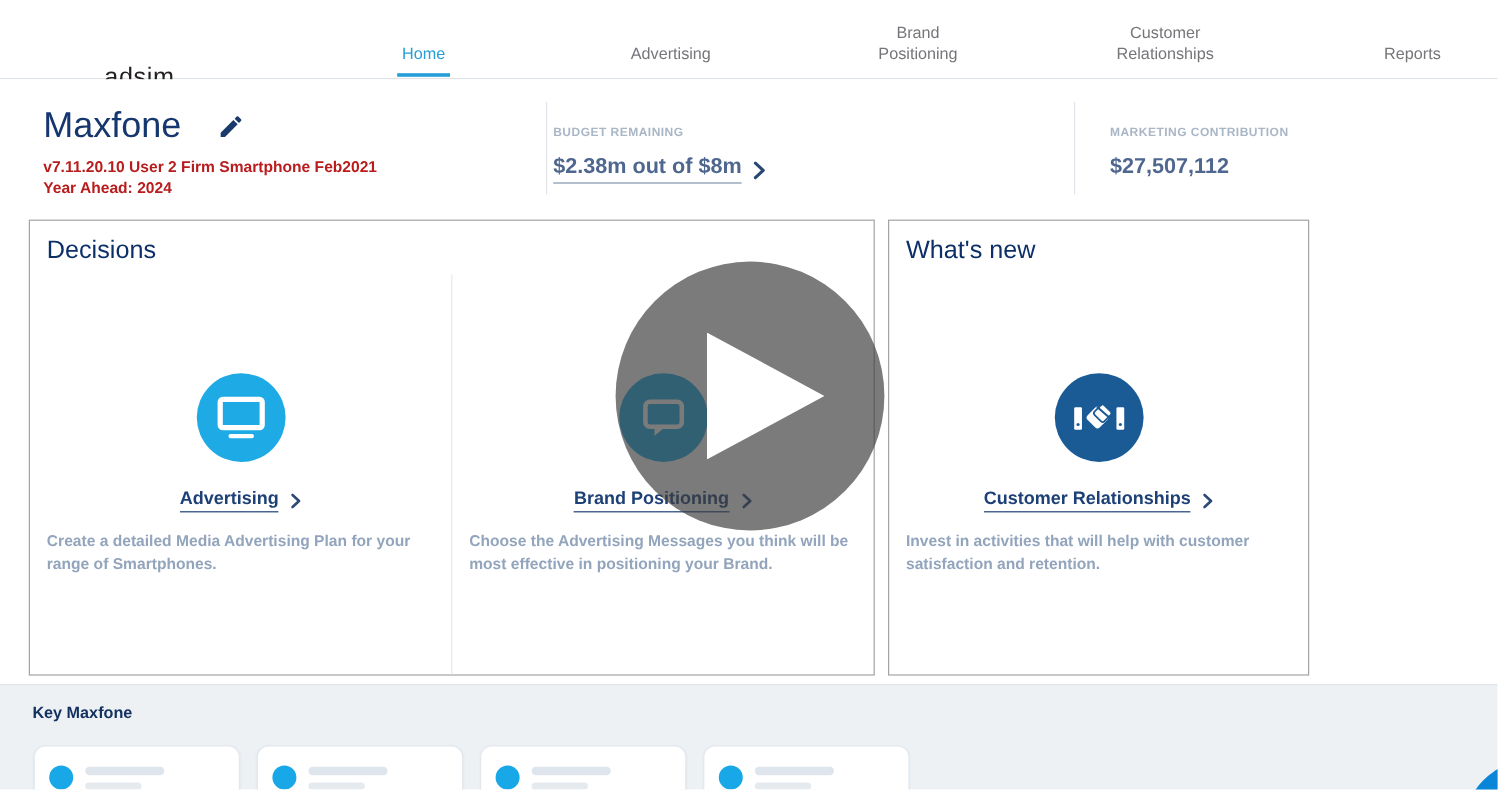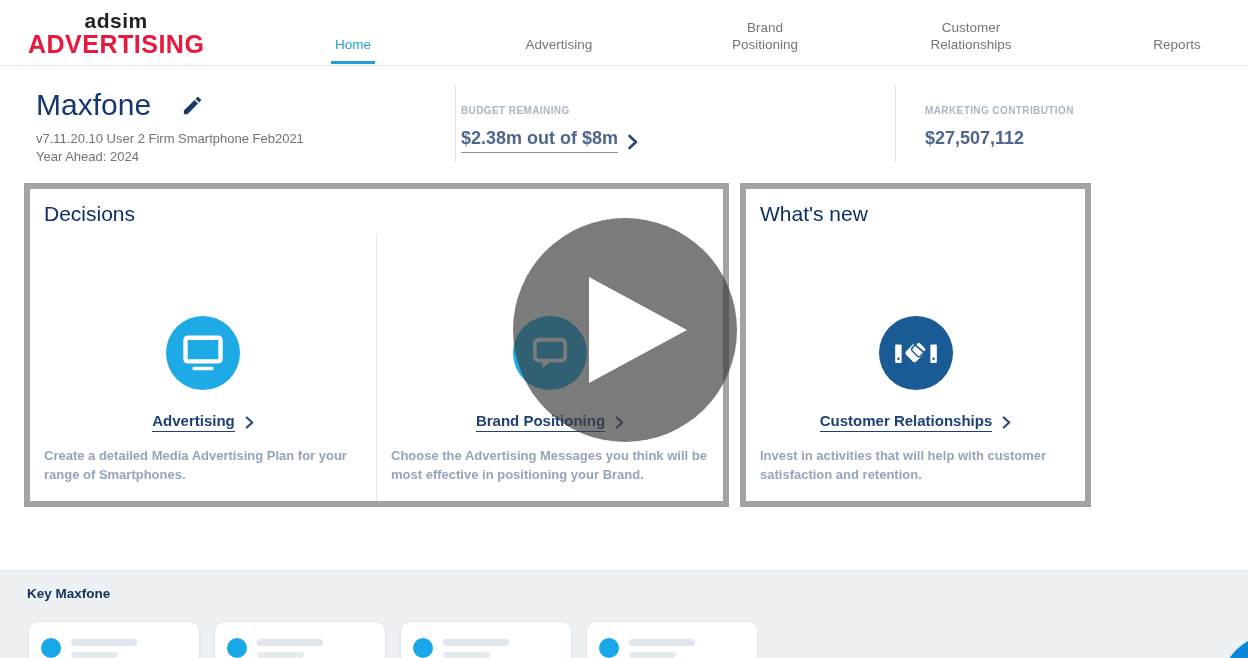--- a/index.html
+++ b/index.html
@@ -5,48 +5,48 @@
   * { margin:0; padding:0; box-sizing:border-box; }
   html,body { width:1248px; height:658px; overflow:hidden; background:#fff;
               font-family:"Liberation Sans", sans-serif; }
   .page { position:relative; width:1248px; height:658px; background:#fff; }
 
   
   .topnav { position:absolute; top:0; left:0; width:100%; height:66px; background:#fff;
             border-bottom:1px solid #dde3e8; display:flex; }
   .logo { position:absolute; left:28px; top:10px; display:flex; flex-direction:column;
           align-items:center; cursor:pointer; }
-  .logo-top { font-size:21px; font-weight:700; color:#231f20; line-height:22px; letter-spacing:.5px; }
+  .logo-top { font-size:21px; font-weight:400; color:#231f20; line-height:22px; letter-spacing:.5px;margin-top:44px; }
   .logo-bottom { font-size:25px; font-weight:700; color:#e8193c; line-height:25px; letter-spacing:.5px; }
   nav.tabs { position:absolute; left:250px; top:0; height:66px; display:flex; }
   .nav-item { width:206px; height:66px; display:flex; justify-content:center; align-items:flex-end;
               padding-bottom:13px; position:relative; cursor:pointer; }
   .nav-item span { font-size:13.5px; color:#75767a; text-align:center; line-height:17px; }
   .nav-item.two-line span { max-width:100px; }
   .nav-item.active span { color:#269fd8;text-align:right; }
   .tab-underline { position:absolute; bottom:2px; left:50%; transform:translateX(-50%);
                    width:44px; height:3px; background:#269fd8; }
 
   
   .header-row { position:absolute; top:66px; left:0; width:100%; height:115px; background:#fff; }
   .firm-block { position:absolute; left:36px; top:22px; }
   .firm-name-row { display:flex; align-items:center; gap:30px; }
   .firm-name-row h1 { font-size:30px; font-weight:500; color:#15366e; }
-  .firm-sub { font-size:13px; font-weight:400; color:#737373; line-height:18px; }
+  .firm-sub { font-size:13px; font-weight:700; color:#b91c1c; line-height:18px; }
   .firm-sub.first { margin-top:8px; }
   .vdiv { position:absolute; top:19px; width:1px; height:77px; background:#e0e4e9; }
   .metric-block { position:absolute; top:39px; }
   .metric-label { font-size:10px; font-weight:700; letter-spacing:.4px; color:#a9b6c6; }
   .metric-value-row { display:flex; align-items:center; margin-top:12px; }
   .metric-value { font-size:18px; font-weight:600; color:#4f678e; }
   .metric-value.underlined { border-bottom:1px solid #8196ad; padding-bottom:3px; cursor:pointer; }
   .metric-chevron { margin-left:9px; margin-top:2px; }
 
   
-  .panel { position:absolute; top:183px; background:#fff; border:6px solid #a3a3a3; height:324px; }
+  .panel { position:absolute; top:183px; background:#fff; border:1px solid #a3a3a3; height:380px; }
   .panel.decisions { left:24px; width:705px; }
   .panel.whats-new { left:740px; width:351px; }
   .panel-title { font-size:21px; font-weight:500; color:#0c2f68; padding:13px 14px 0 14px; }
   .panel-body { position:absolute; left:0; right:0; top:45px; bottom:0; display:flex; }
   .col { flex:1; display:flex; flex-direction:column; align-items:center; }
   .panel.decisions .col:first-child { border-right:1px solid #e5e8eb; }
   .icon-circle { width:74px; height:74px; border-radius:50%; margin-top:82px;
                  display:flex; align-items:center; justify-content:center; cursor:pointer; }
   .icon-circle.cyan { background:#1daae5; }
   .icon-circle.darkblue { background:#1a5b96; }

